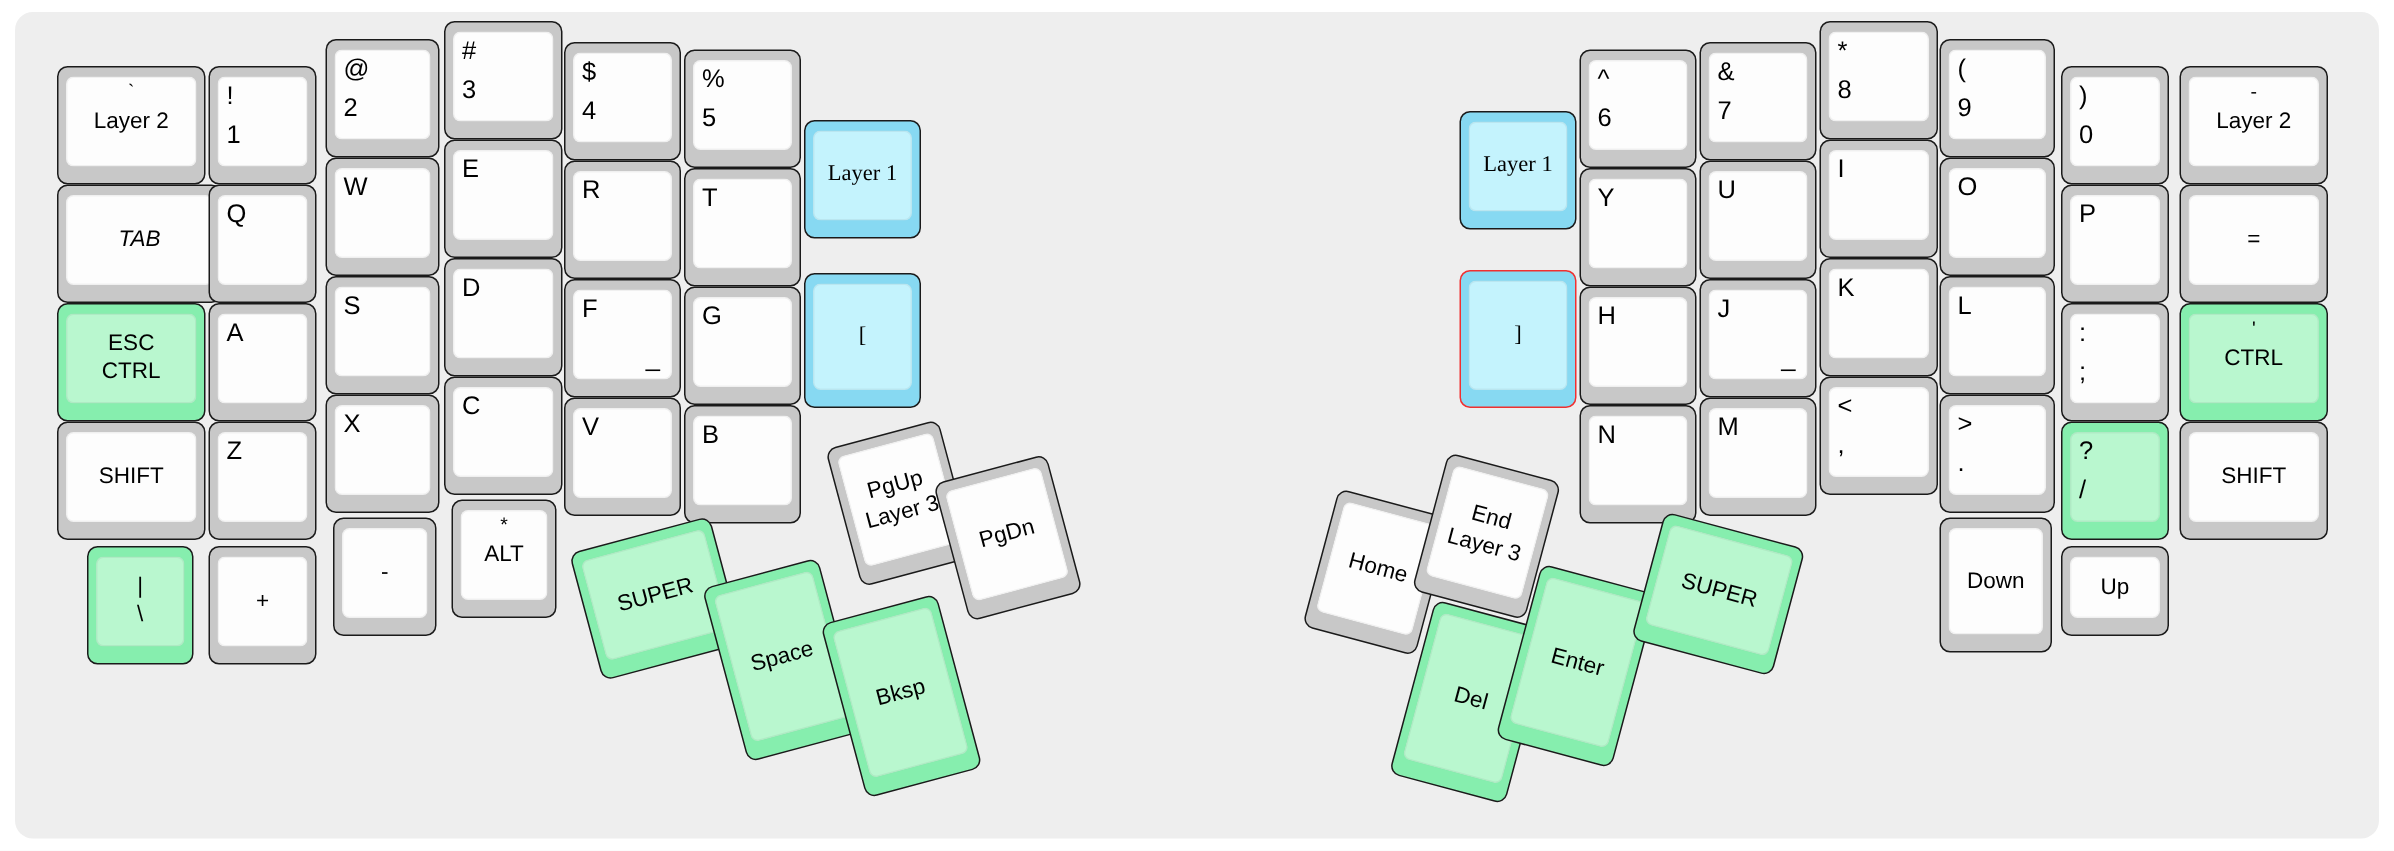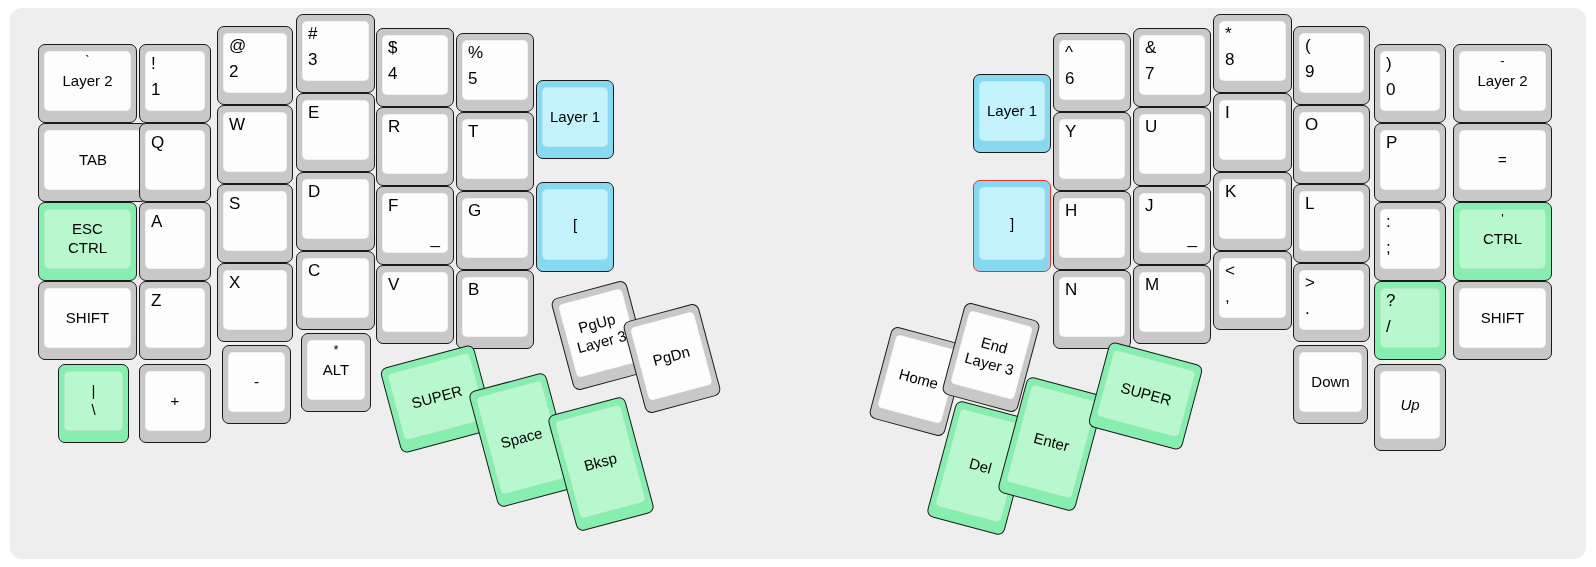--- a/index.html
+++ b/index.html
@@ -38,21 +38,21 @@
     box-sizing: border-box;
     width: 100%;
     height: 100%;
     border-radius: 5px;
     background: #fdfdfd;
     border: 1px solid rgba(0,0,0,0.05);
   }
   
   .key.green   { background: #86eeae; }
   .key.green   > .cap { background: #b9f7cf; }
-  .key.blue    { background: #87d9f2; }
+  .key.blue    { background: #87d9f2; font-family: Liberation Serif, serif; }
   .key.blue    > .cap { background: #c4f3fd; }
   .key.sel     { border-color: #f03030; }
 
   
   .cap .tl, .cap .bl, .cap .ctr, .cap .tc, .cap .bc, .cap .br, .cap .ctr2 {
     position: absolute;
     color: #000000;
     line-height: 1.05;
     white-space: pre;
   }
@@ -79,21 +79,21 @@
 <body>
 
 <div id="kb-root">
   <div id="kb-canvas"></div>
 <div class="key" style="left: 38px; top: 44px; width: 99px; height: 79px;">
       <div class="cap">
         <div class="tc">`</div>
         <div class="ctr">Layer 2</div>
       </div>
     </div>
-    <div class="key" style="left: 38px; top: 123px; width: 110px; height: 79px;">
+    <div class="key" style="left: 38px; top: 123px; width: 110px; height: 79px; font-style: italic;">
       <div class="cap">
         <div class="ctr">TAB</div>
       </div>
     </div>
     <div class="key green" style="left: 38px; top: 202px; width: 99px; height: 79px;">
       <div class="cap two-line">
         <div class="ctr2"><span>ESC</span><span>CTRL</span></div>
       </div>
     </div>
     <div class="key" style="left: 38px; top: 281px; width: 99px; height: 79px;">
@@ -353,21 +353,21 @@
       <div class="cap">
         <div class="tl">L</div>
       </div>
     </div>
     <div class="key" style="left: 1293px; top: 263px; width: 77px; height: 79px;">
       <div class="cap">
         <div class="tl">&gt;</div>
         <div class="bl">.</div>
       </div>
     </div>
-    <div class="key" style="left: 1293px; top: 345px; width: 75px; height: 79px;">
+    <div class="key" style="left: 1293px; top: 345px; width: 75px; height: 90px;">
       <div class="cap">
         <div class="ctr">Down</div>
       </div>
     </div>
     <div class="key" style="left: 1374px; top: 44px; width: 72px; height: 79px;">
       <div class="cap">
         <div class="tl">)</div>
         <div class="bl">0</div>
       </div>
     </div>
@@ -381,21 +381,21 @@
         <div class="tl">:</div>
         <div class="bl">;</div>
       </div>
     </div>
     <div class="key green" style="left: 1374px; top: 281px; width: 72px; height: 79px;">
       <div class="cap">
         <div class="tl">?</div>
         <div class="bl">/</div>
       </div>
     </div>
-    <div class="key" style="left: 1374px; top: 364px; width: 72px; height: 87px; font-style: italic;">
+    <div class="key" style="left: 1374px; top: 364px; width: 72px; height: 60px;">
       <div class="cap">
         <div class="ctr">Up</div>
       </div>
     </div>
     <div class="key" style="left: 1453px; top: 44px; width: 99px; height: 79px;">
       <div class="cap">
         <div class="tc">-</div>
         <div class="ctr">Layer 2</div>
       </div>
     </div>

